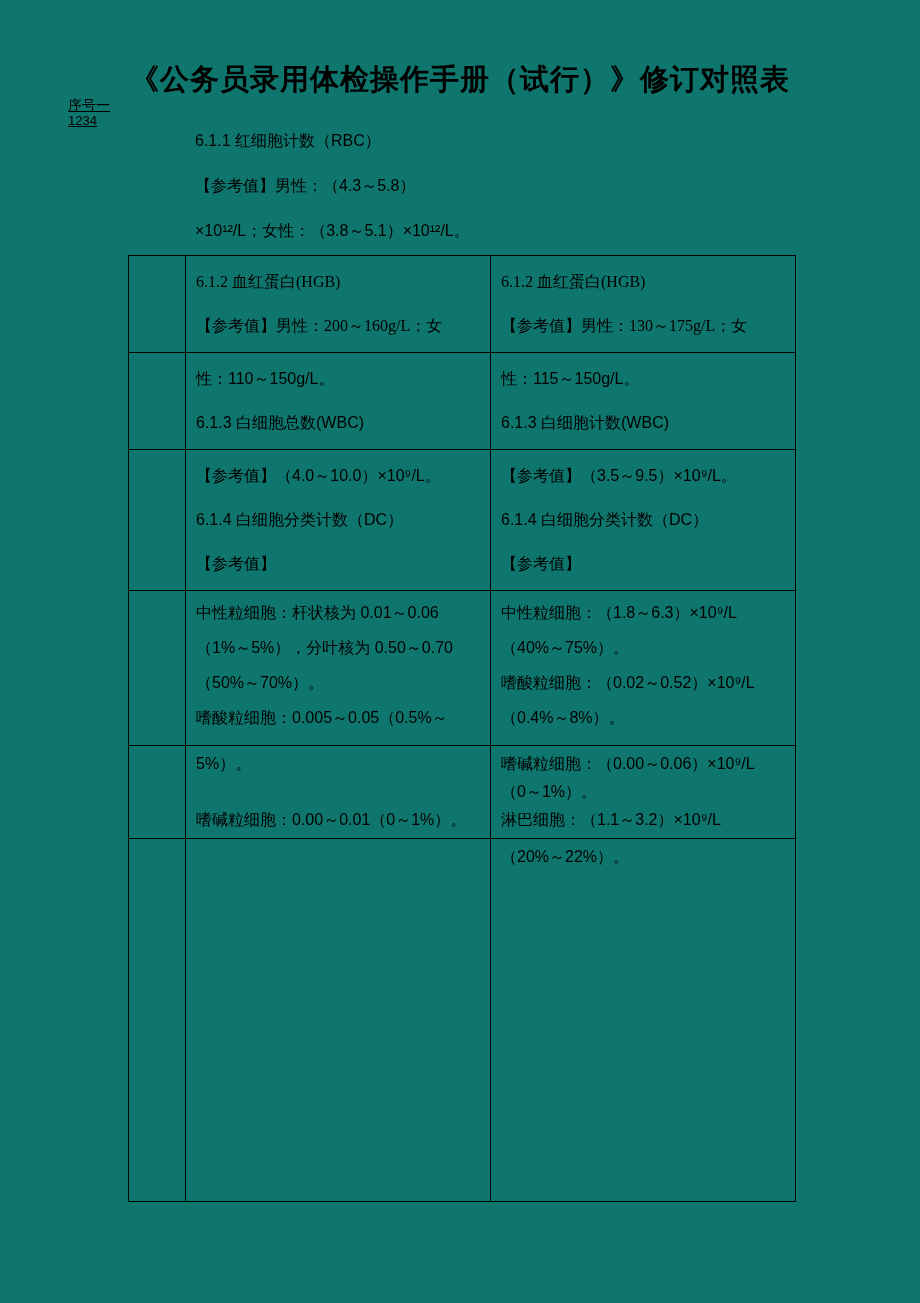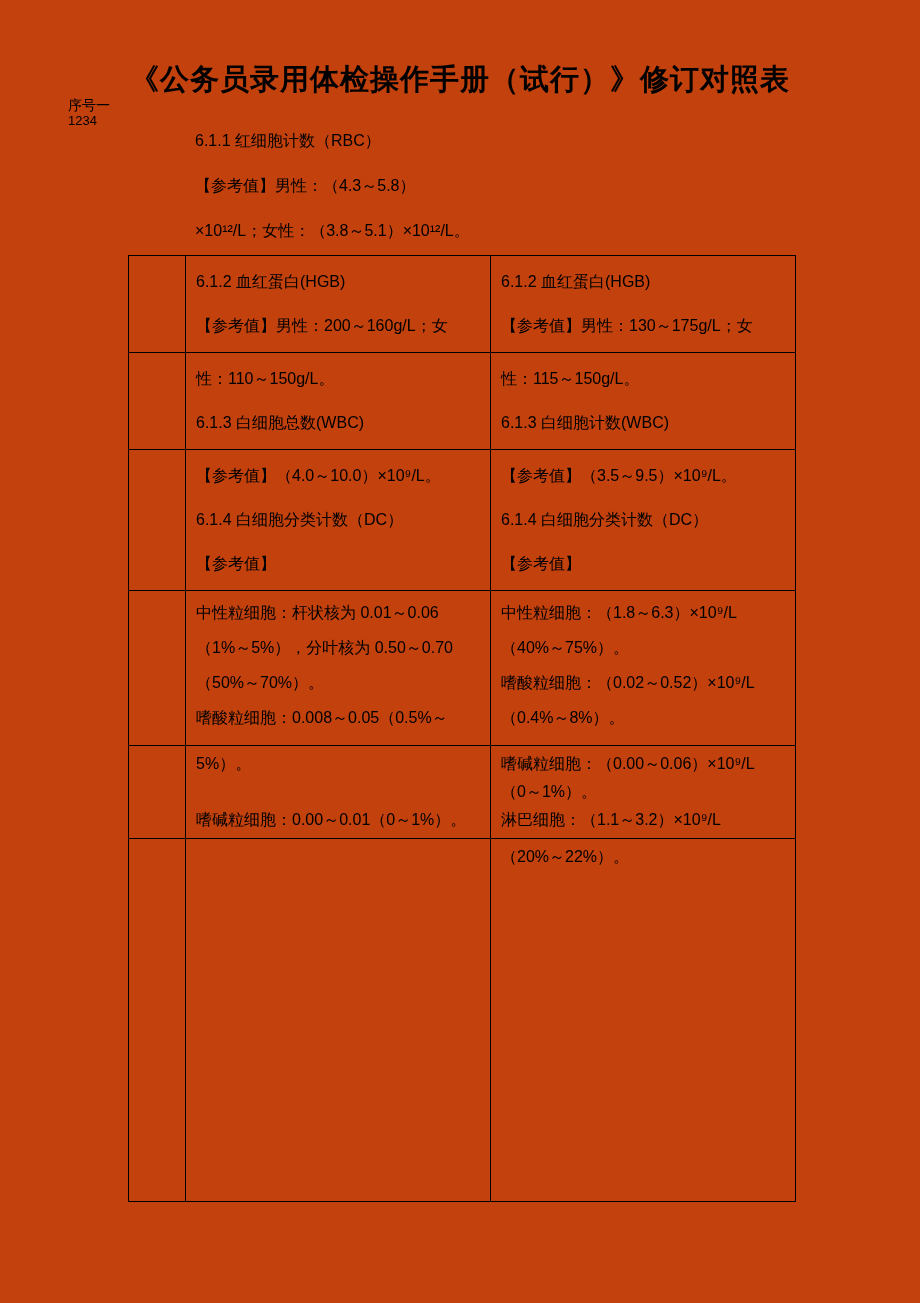--- a/index.html
+++ b/index.html
@@ -2,31 +2,31 @@
 <html><head>
 <meta charset="utf-8">
 <style>
   * { margin:0; padding:0; box-sizing:border-box; }
   html,body { background:#ffffff; }
   body {
     width:920px; height:1303px;
     font-family:"Liberation Sans","DejaVu Sans",sans-serif;
     color:#000;
   }
-  .page { position:relative; width:920px; height:1303px; background:#c2410c; overflow:hidden; }
+  .page { position:relative; width:920px; height:1303px; background:#0f766e; overflow:hidden; }
 
   .title {
     position:absolute; top:60px; left:0; width:920px;
     text-align:center;
     font-family:"Liberation Serif","DejaVu Serif",serif;
     font-weight:bold; font-size:29px; letter-spacing:1px;
     white-space:nowrap;
   }
 
-  .seq { position:absolute; left:68px; top:98px; font-size:14px; line-height:15px; }
+  .seq { position:absolute; left:68px; top:98px; font-size:14px; line-height:15px;text-decoration:underline; }
   .seq .num { font-size:13px; }
 
   .section-header {
     position:absolute; left:190px; top:100px;
     font-size:16px; font-weight:700; white-space:nowrap;
   }
 
   
   .pre {
     position:absolute; left:128px; top:118px; width:667px;
@@ -38,21 +38,21 @@
   
   table.cmp {
     position:absolute; left:128px; top:255px; width:667px;
     border-collapse:collapse; table-layout:fixed;
   }
   table.cmp td {
     border:1px solid #000; vertical-align:top;
     padding:4px 10px; font-size:16px; overflow:visible;
   }
   col.c-idx { width:57px; } col.c-org { width:305px; } col.c-rev { width:305px; }
-  tr.r1 { height:88px; } tr.r2 { height:89px; } tr.r3 { height:141px; }
+  tr.r1 { height:88px;font-family:Liberation Serif, serif; } tr.r2 { height:89px; } tr.r3 { height:141px; }
   tr.r4 { height:155px; } tr.r5 { height:89px; } tr.r6 { height:363px; }
 
   .ln   { height:44px; line-height:44px; white-space:nowrap; }
   .ln-m { height:35px; line-height:35px; white-space:nowrap; }
   .ln-s { height:28px; line-height:28px; white-space:nowrap; }
 </style>
 </head>
 <body>
 
 <div class="page">
@@ -115,21 +115,21 @@
           <div class="ln">6.1.4 白细胞分类计数（DC）</div>
           <div class="ln">【参考值】</div>
         </td>
       </tr>
       <tr class="r4">
         <td></td>
         <td>
           <div class="ln-m">中性粒细胞：杆状核为 0.01～0.06</div>
           <div class="ln-m">（1%～5%），分叶核为 0.50～0.70</div>
           <div class="ln-m">（50%～70%）。</div>
-          <div class="ln-m">嗜酸粒细胞：0.008～0.05（0.5%～</div>
+          <div class="ln-m">嗜酸粒细胞：0.005～0.05（0.5%～</div>
         </td>
         <td>
           <div class="ln-m">中性粒细胞：（1.8～6.3）×10⁹/L</div>
           <div class="ln-m">（40%～75%）。</div>
           <div class="ln-m">嗜酸粒细胞：（0.02～0.52）×10⁹/L</div>
           <div class="ln-m">（0.4%～8%）。</div>
         </td>
       </tr>
       <tr class="r5">
         <td></td>

